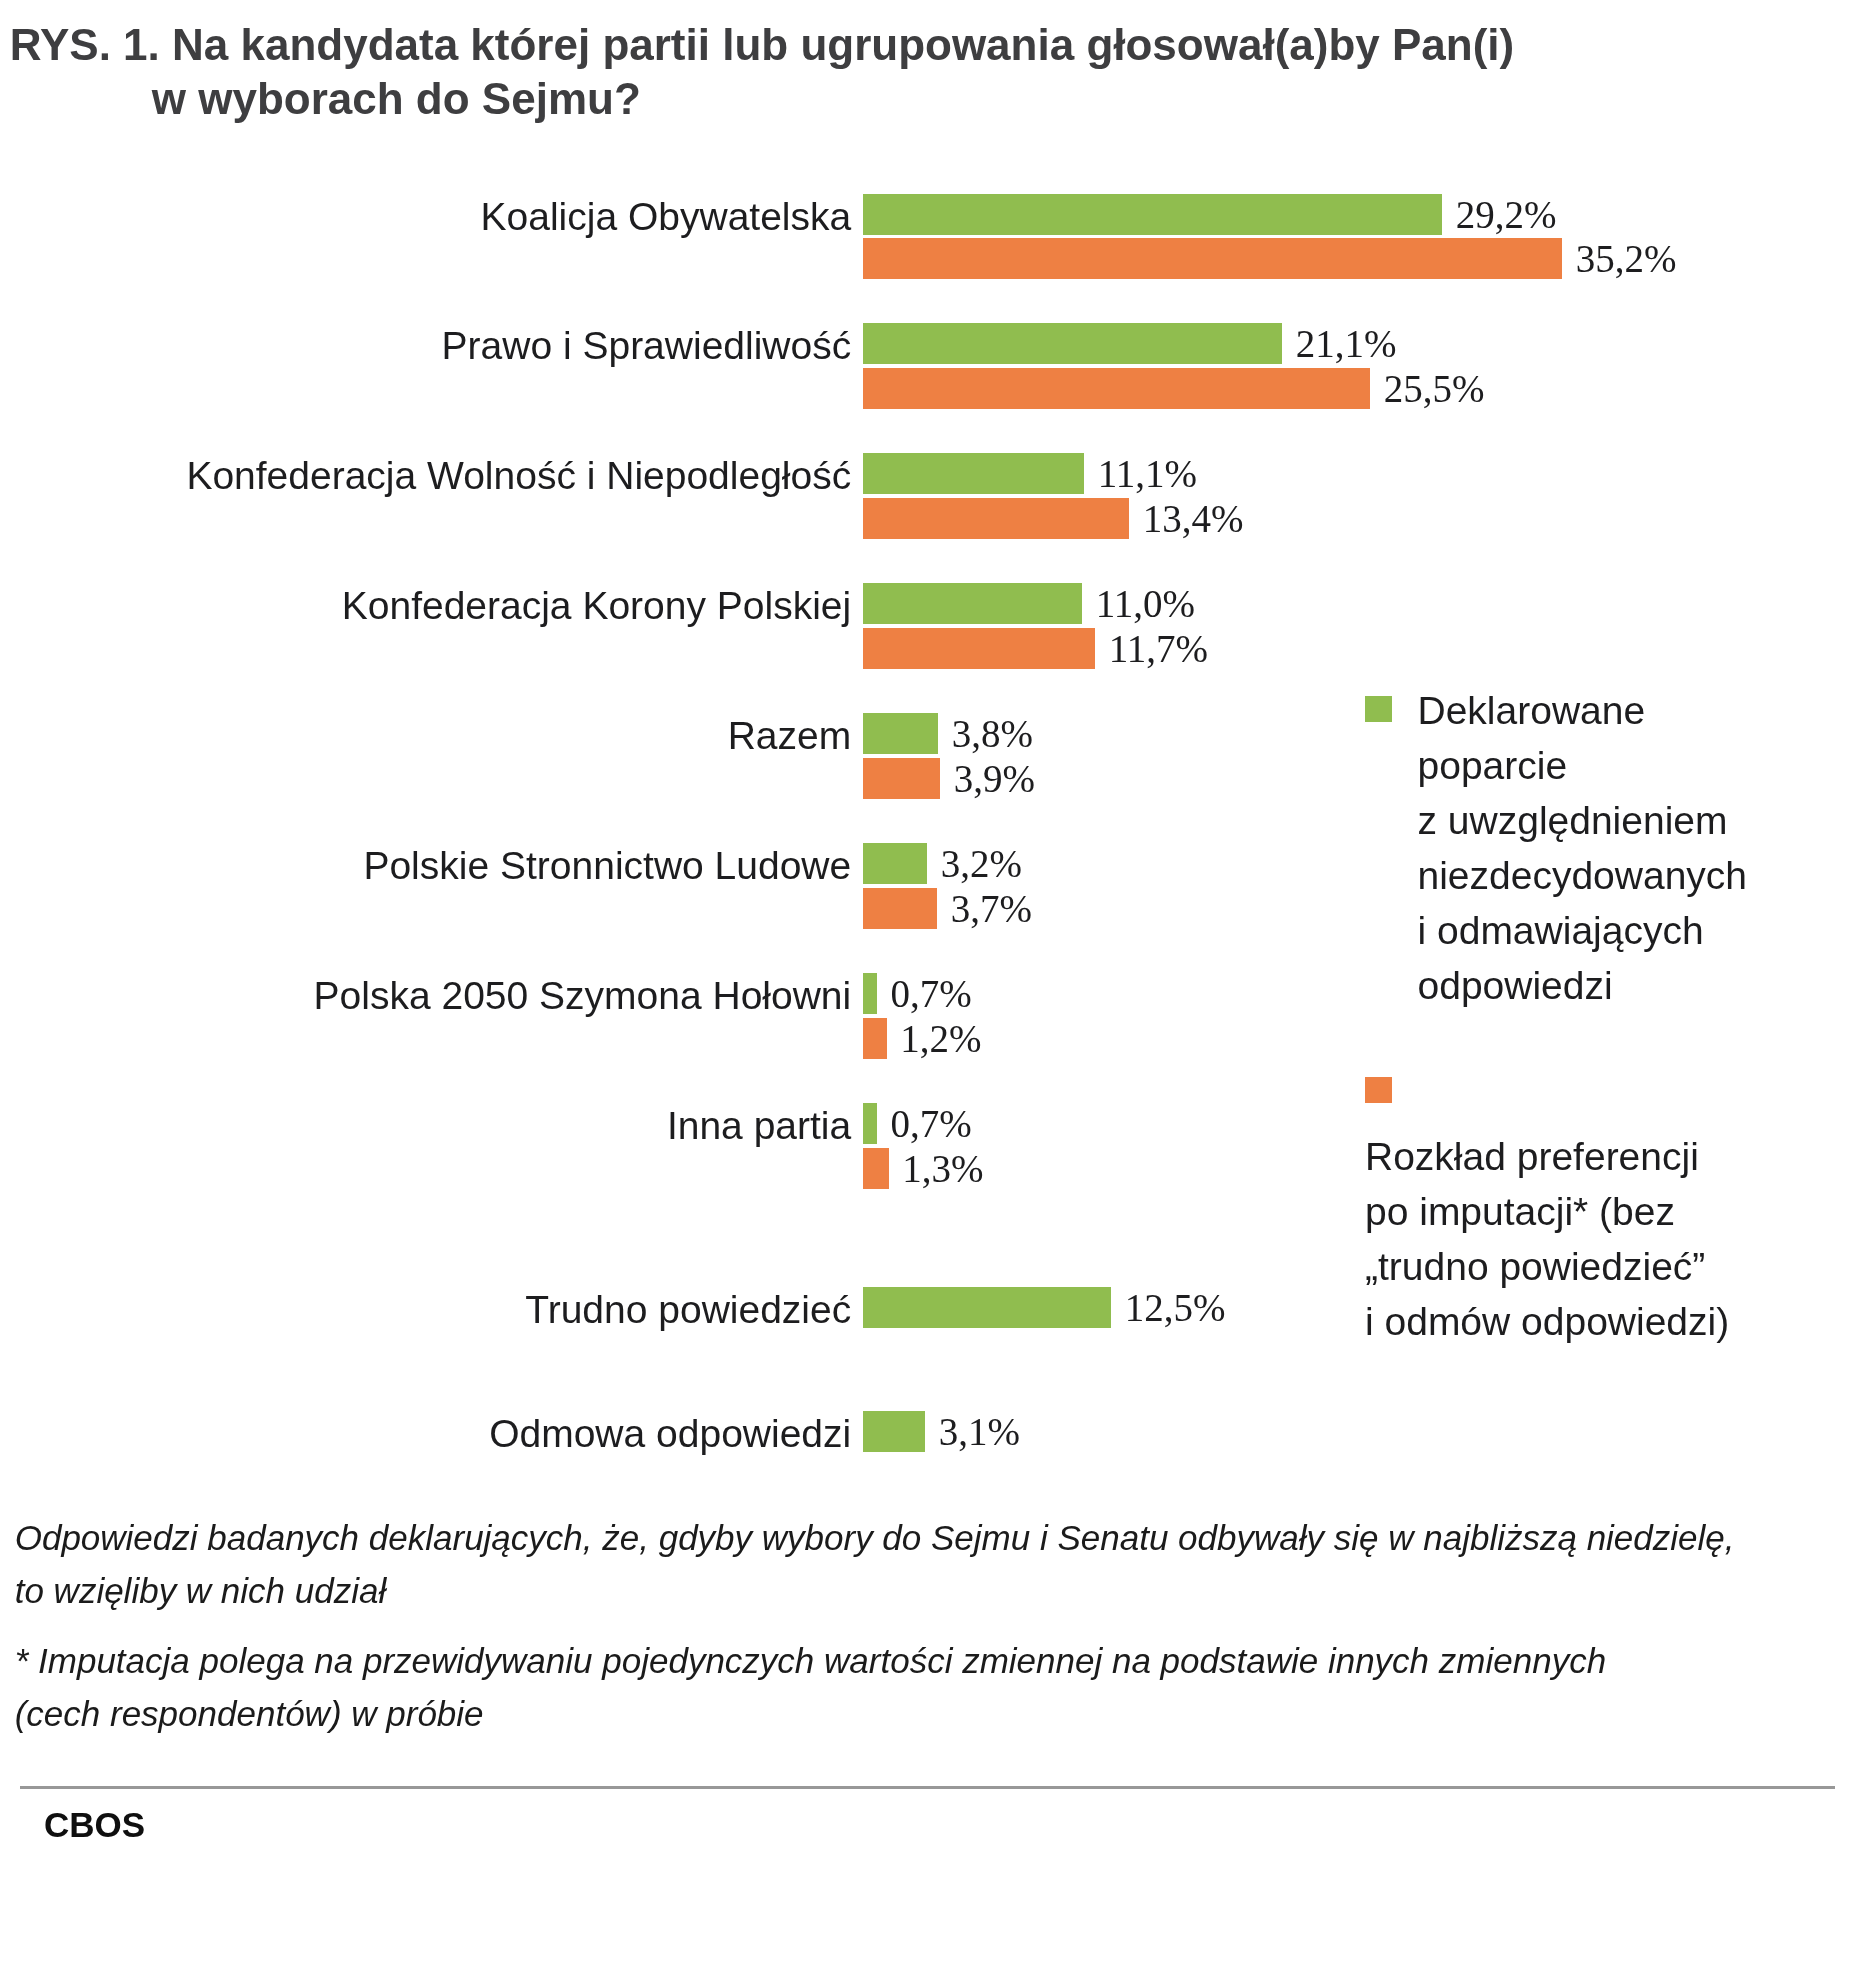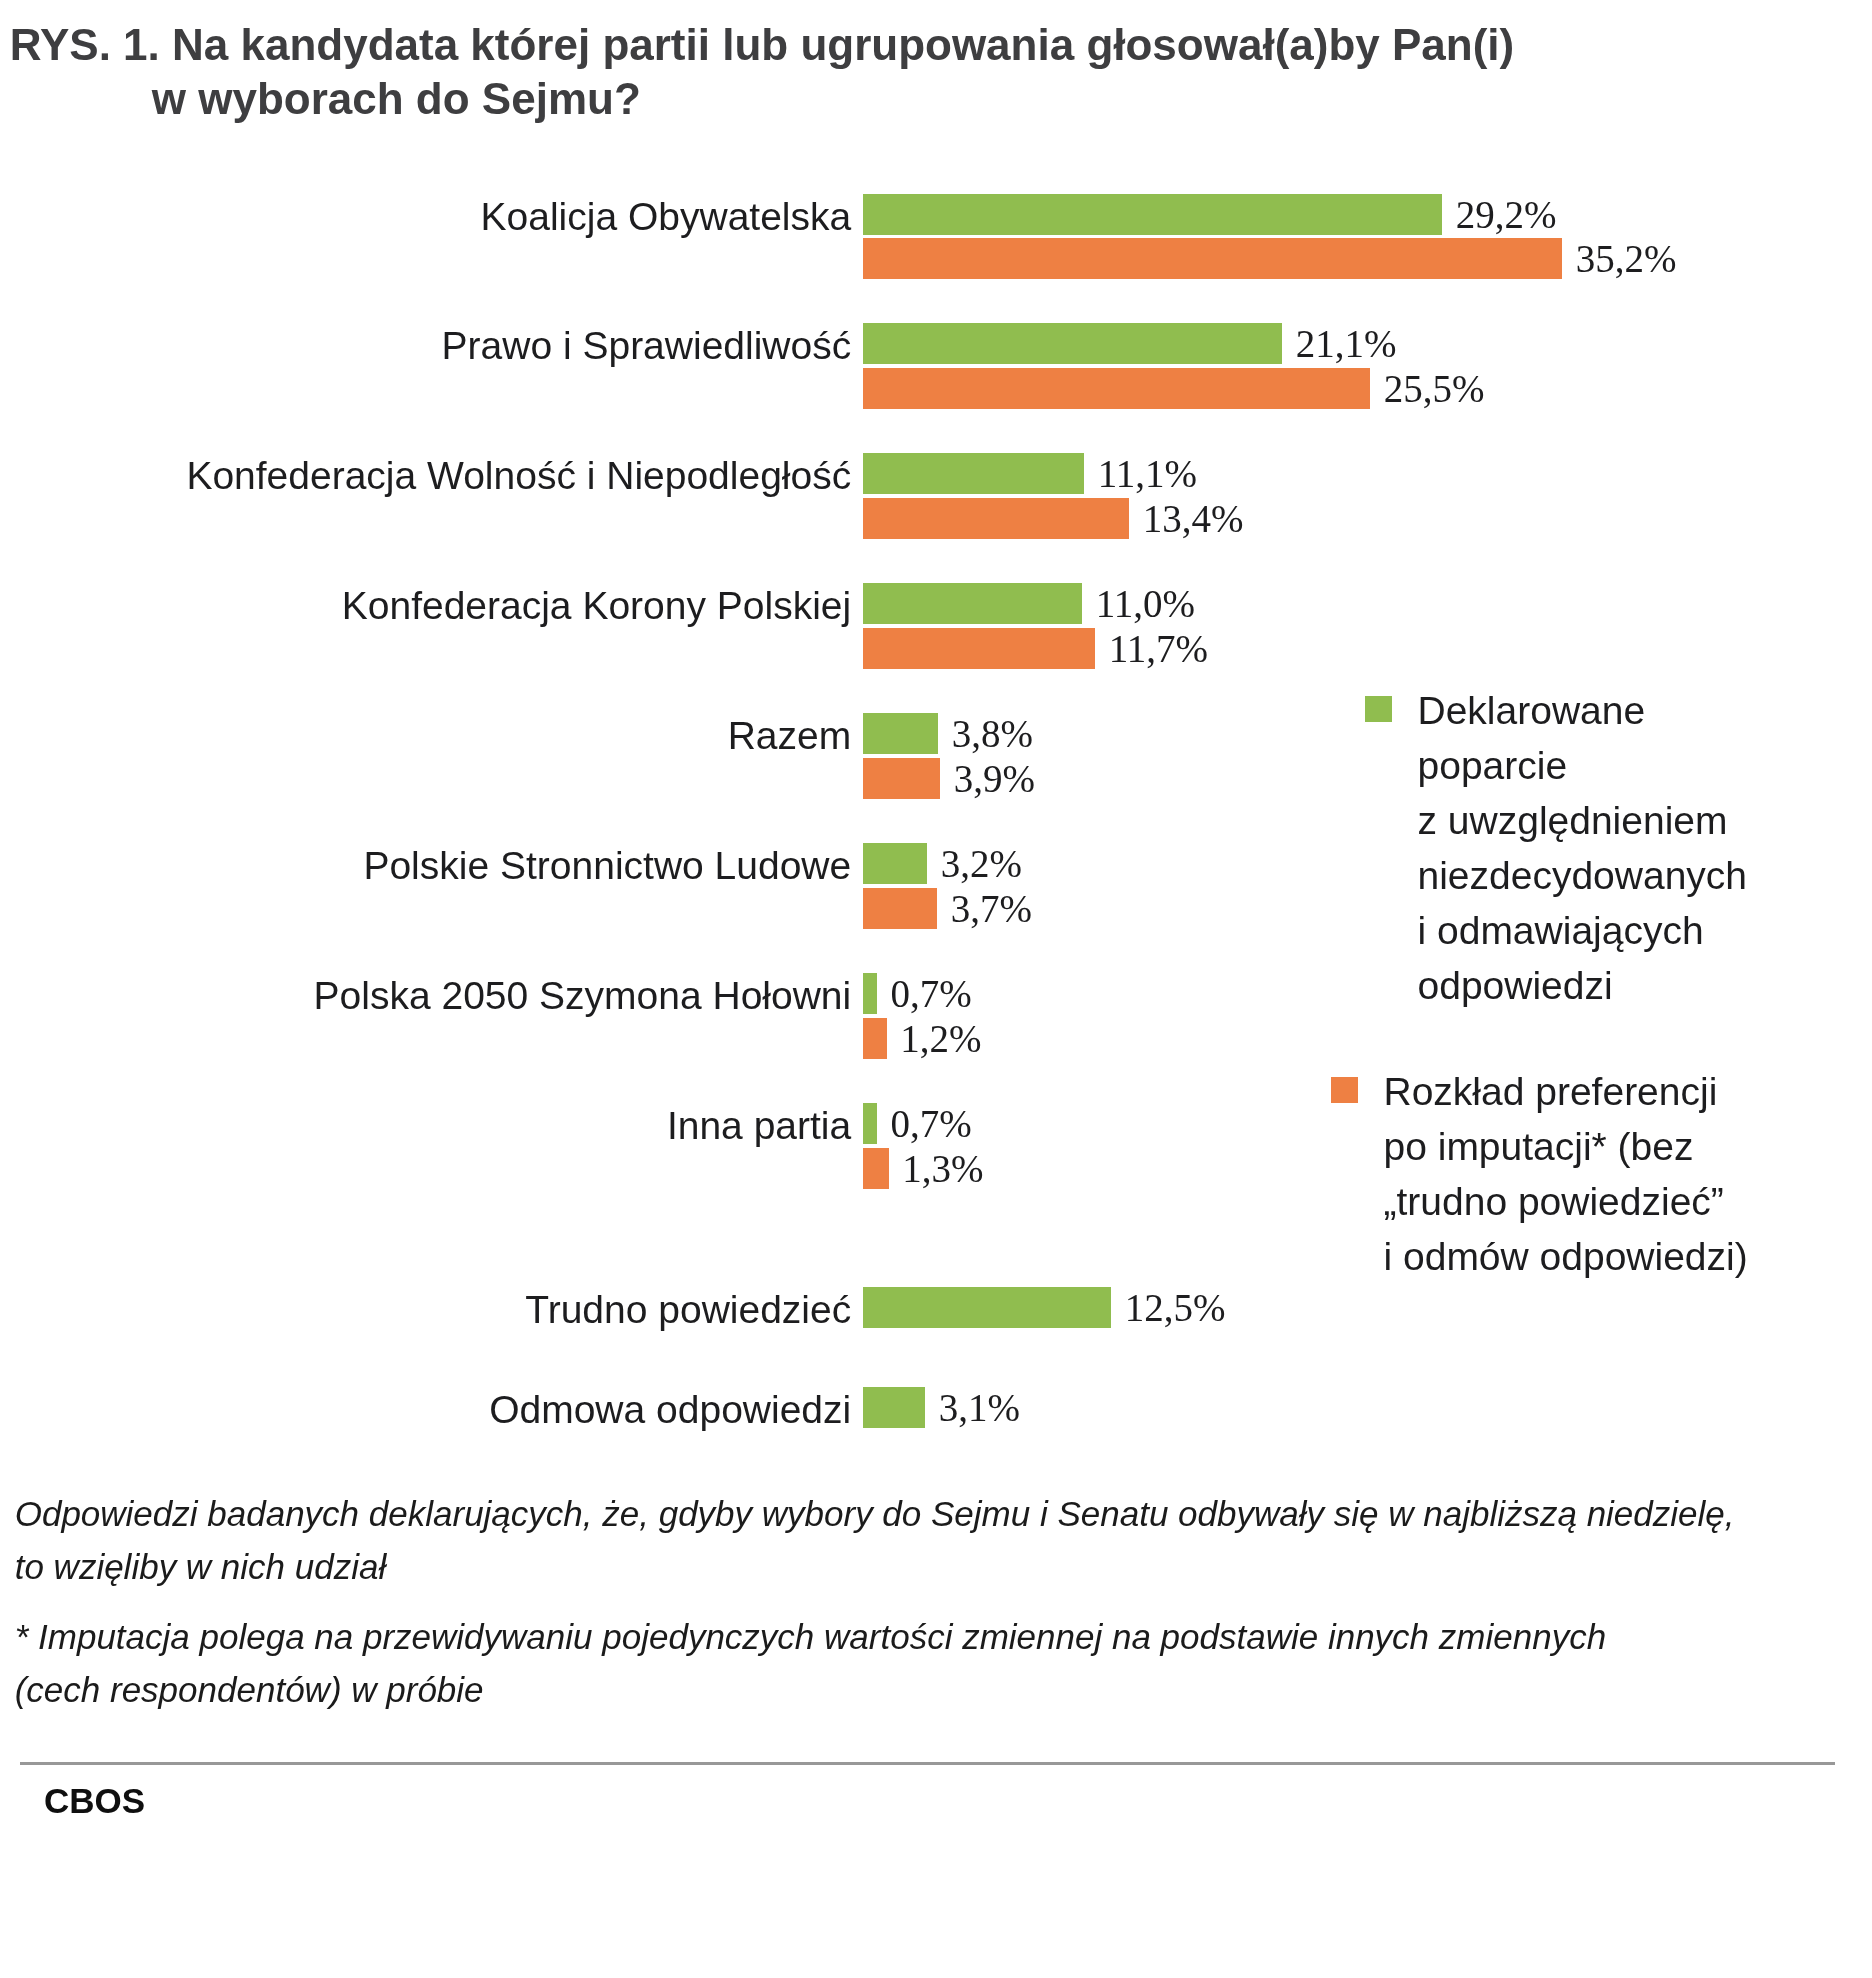--- a/index.html
+++ b/index.html
@@ -20,21 +20,21 @@
     font-size:44px;
     line-height:54px;
     font-weight:700;
     color:#3e3e40;
     white-space:pre-line;
   }
   
   .chart{margin-top:68px;}
   .row{display:flex;align-items:flex-start;margin-bottom:44px;}
   .row.single{margin-top:98px;}
-  .row.single + .row.single{margin-top:55px;}
+  .row.single + .row.single{margin-top:79px;}
   .row-label{
     width:863px;
     padding-right:11.8px;
     box-sizing:border-box;
     text-align:right;
     font-size:39px;
     line-height:45px;
     color:#1d1d1f;
     flex:none;
   }
@@ -45,21 +45,21 @@
   .bar.orange{background:#EE8043;}
   .val{
     margin-left:13.7px;
     font-size:39px;
     color:#1d1d1f;
     white-space:nowrap;
   }
   
   .legend-item{position:absolute;display:flex;gap:26px;}
   .legend-item.first{left:1365px;top:683px;}
-  .legend-item.second{left:1331px;top:1064px;}
+  .legend-item.second{left:1365px;top:1064px;flex-direction:column;}
   .swatch{width:26.5px;height:26.5px;margin-top:12.7px;flex:none;}
   .swatch.green{background:#90BD4F;}
   .swatch.orange{background:#EE8043;}
   .legend-text{
     font-size:39px;
     line-height:55px;
     color:#1d1d1f;
     white-space:pre-line;
   }
   

